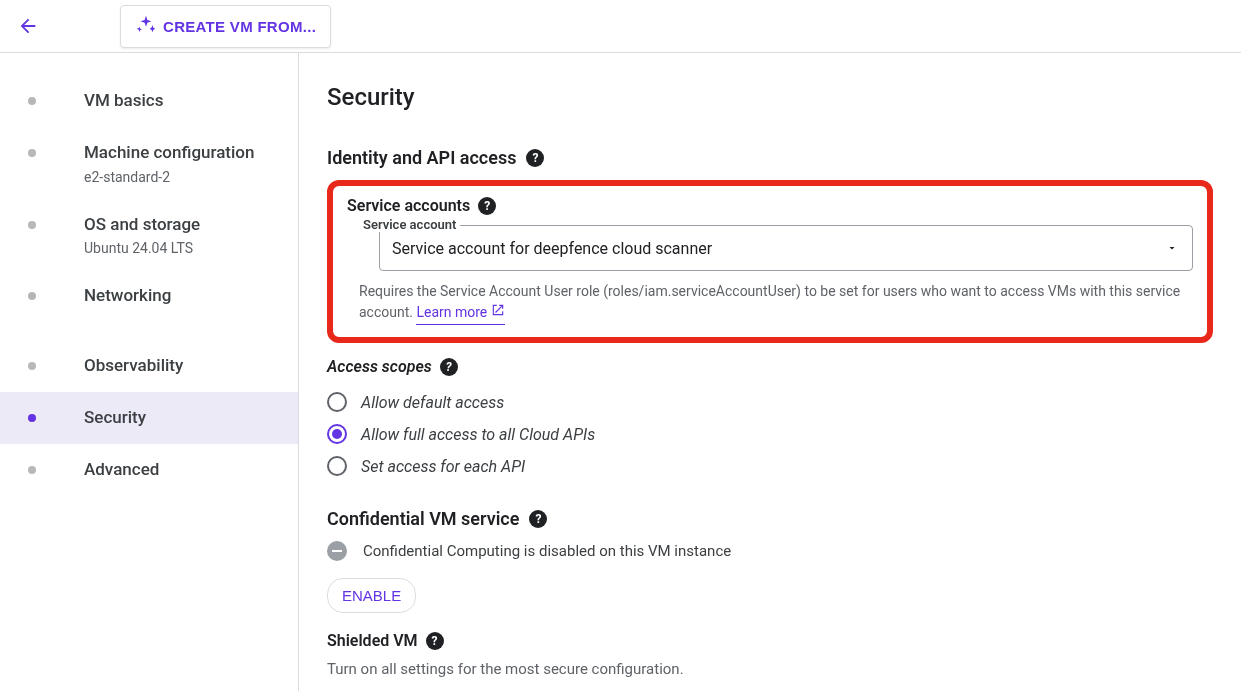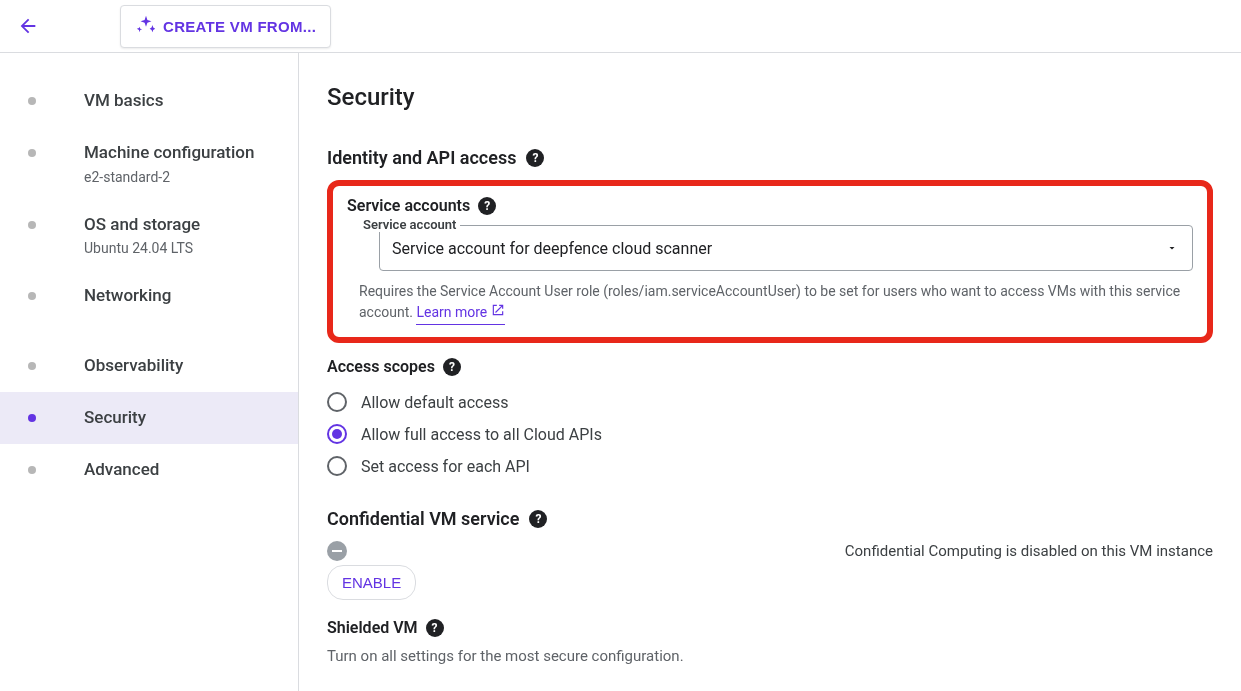--- a/index.html
+++ b/index.html
@@ -166,21 +166,21 @@
   display: flex; align-items: center; justify-content: center;
   flex-shrink: 0;
 }
 .radio.checked { border-color: #6334e3; }
 .radio.checked::after {
   content: ""; width: 10px; height: 10px; border-radius: 50%;
   background: #6334e3;
 }
 .radio-label { font-size: 16px; color: #3c4043; }
 
-.conf-row { display: flex; align-items: center; gap: 8px; margin: 8px 0 4px 0; justify-content: space-between; }
+.conf-row { display: flex; align-items: center; gap: 16px; margin: 8px 0 17px 0; }
 .conf-icon {
   width: 20px; height: 20px; border-radius: 50%;
   background: #9aa0a6;
   position: relative;
 }
 .conf-icon::after {
   content: ""; position: absolute; left: 5px; top: 9px;
   width: 10px; height: 2px; background: #fff;
 }
 .conf-text { font-size: 15px; color: #3c4043; }
@@ -296,21 +296,21 @@
           <span>Learn more</span>
           <span class="ext-icon">
             <svg viewBox="0 0 24 24">
                 <path d="M14 3v2h3.59L7 15.59 8.41 17 19 6.41V10h2V3h-7zM5 5h5V3H3v18h18v-7h-2v5H5V5z"></path>
               </svg>
           </span>
         </span>
       </div>
     </div>
 
-    <div style="position:relative;">
+    <div style="position:relative;font-style:italic;">
 
       <div class="h-sub2">
         <span>Access scopes</span>
         <span class="help-icon">?</span>
       </div>
 
       <div class="radio-group">
         <div class="radio-row">
           <div class="radio"></div>
           <div class="radio-label">Allow default access</div>

